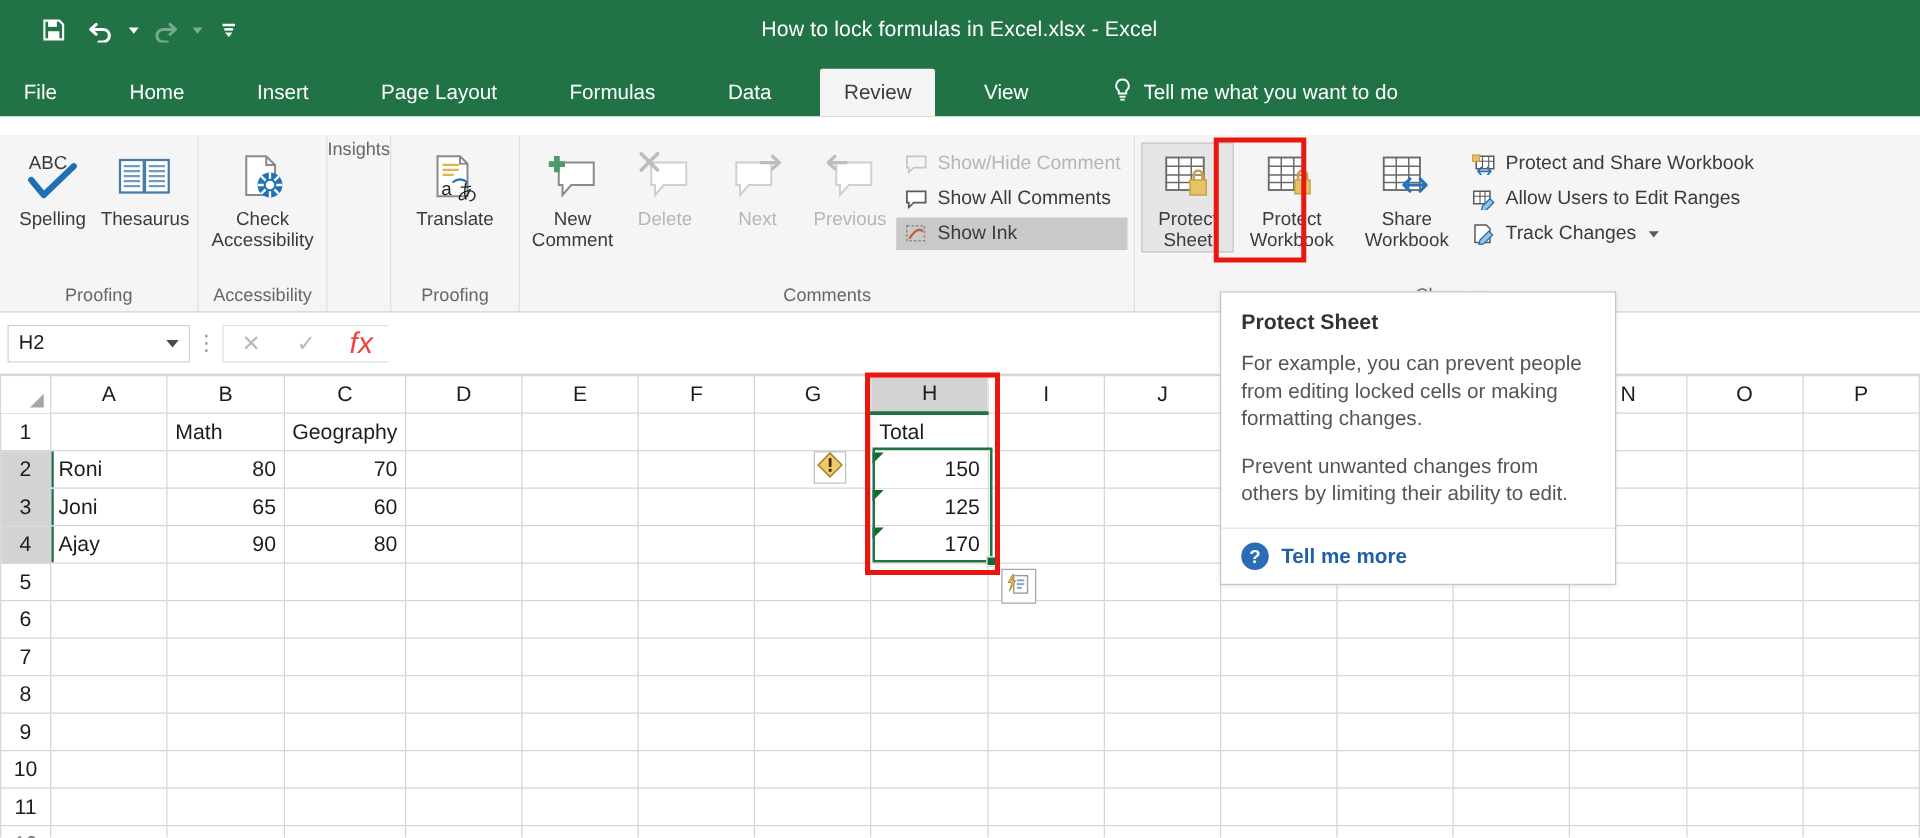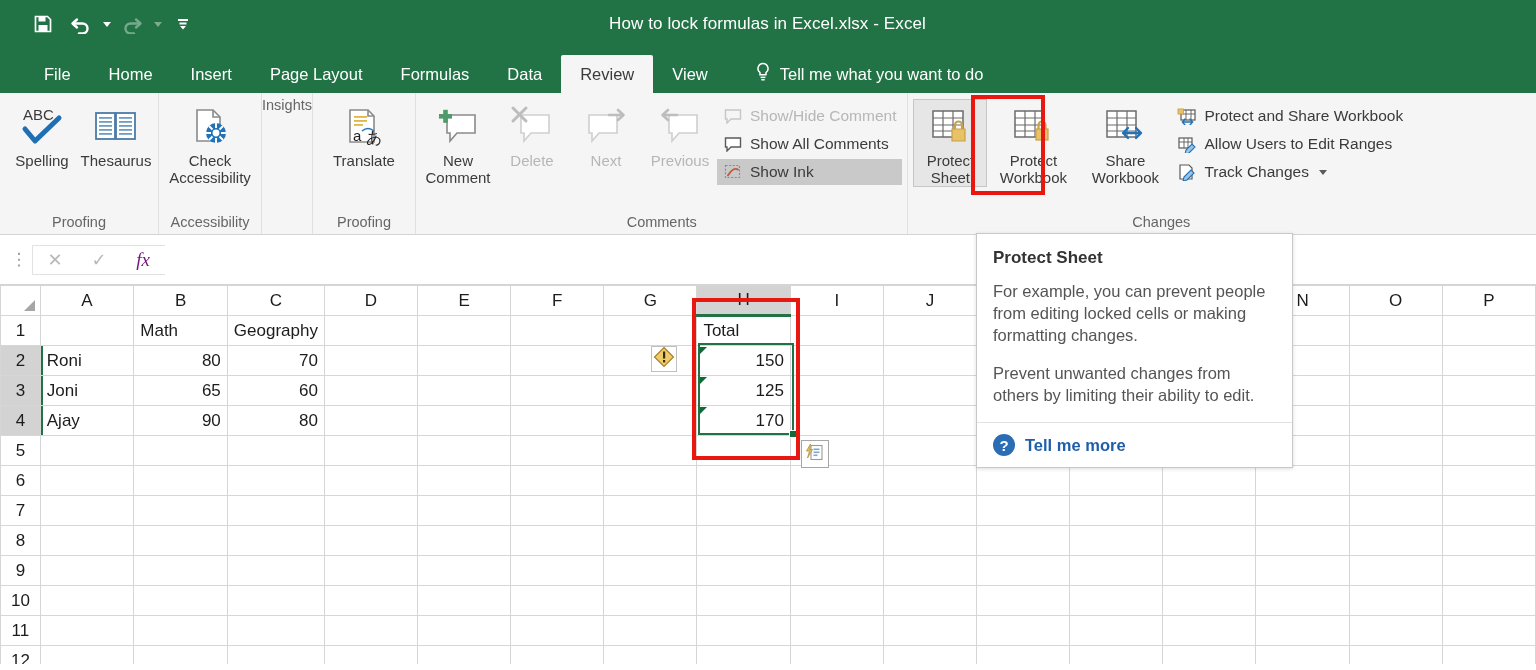--- a/index.html
+++ b/index.html
@@ -28,37 +28,37 @@
   .caret-sm.dim { border-top-color: #7dab90; }
   .title-text {
     position: absolute; left: 0; right: 1px; text-align: center;
     color: #ffffff; font-size: 17px; letter-spacing: .1px;
     pointer-events: none;
   }
 
   
   .tabstrip {
     height: 45px; background: #217346; display: flex; align-items: flex-end;
-    padding-left: 25px; position: relative;
+    padding-left: 0; position: relative; gap: 20px;
   }
   .tab {
     padding: 0 19px; height: 38px; line-height: 38px;
     color: #ffffff; font-size: 16.5px; white-space: nowrap;
   }
   .tab.active { background: #f5f5f5; color: #3b3b3b; border-radius: 2px 2px 0 0; }
   .tellme {
     display: flex; align-items: center; gap: 9px; color: #ffffff;
     font-size: 16.5px; height: 38px; margin-left: 28px; white-space: nowrap;
   }
 
   
   .ribbon {
     height: 142px; background: #f5f5f5;
     border-bottom: 1px solid #d4d4d4;
-    display: flex; position: relative;
+    display: flex; position: relative; margin-top: 15px;
   }
   .rgroup {
     position: relative; display: flex; flex-direction: column;
     padding: 4px 0 0 0; height: 100%;
   }
   .rgroup + .rgroup { border-left: 1px solid #e0e0e0; }
   .rgroup-body { flex: 1; display: flex; align-items: flex-start; padding: 2px 5px 0 5px; }
   .rgroup-label {
     height: 20px; line-height: 16px; text-align: center;
     font-size: 14.5px; color: #666; width: 100%;
@@ -100,21 +100,21 @@
   .namebox .nb-val { flex: 1; }
   .nb-caret { width: 0; height: 0; border-left: 5px solid transparent;
     border-right: 5px solid transparent; border-top: 6px solid #4a4a4a; }
   .fbar-dots { width: 26px; text-align: center; color: #9a9a9a; font-size: 17px; letter-spacing: 0; }
   .fbar-btns {
     display: flex; align-items: center; gap: 0; height: 30px;
     border: 1px solid #e2e2e2; border-right: none; background: #fff;
   }
   .fbar-btn { width: 44px; height: 28px; display: flex; align-items: center; justify-content: center;
     color: #b9b9b9; font-size: 18px; }
-  .fbar-btn.fx { color: #701a75; font-style: italic; font-family: Liberation Serif, serif; font-size: 19px; }
+  .fbar-btn.fx { color: #ef4444; font-style: italic; font-family: Liberation Sans, sans-serif; font-size: 24px; }
   .fbar-input {
     flex: 1; height: 30px; border: 1px solid #e2e2e2; background: #fff;
     display: flex; align-items: center; padding: 0 10px; font-size: 16px; color: #1c1c1c;
   }
 
   
   .gridwrap { position: relative; height: 379px; overflow: hidden; background: #fff; }
   table.grid { border-collapse: collapse; table-layout: fixed; }
   table.grid th, table.grid td {
     border: 1px solid #d6d6d6; padding: 0; font-size: 17px; color: #1c1c1c;
@@ -481,20 +481,24 @@
           </div>
         </div>
       </div>
       <div class="rgroup-label">Changes</div>
     </div>
 
     <div class="redbox" style="left:971px; top:2px; width:74px; height:100px;"></div>
   </div>
 
   <div class="fbar">
+    <div class="namebox">
+      <span class="nb-val">H2</span>
+      <span class="nb-caret"></span>
+    </div>
     <div class="fbar-dots">⋮</div>
     <div class="fbar-btns">
       <div class="fbar-btn">✕</div>
       <div class="fbar-btn">✓</div>
       <div class="fbar-btn fx">fx</div>
     </div>
   </div>
 
   <div class="gridwrap">
     <table class="grid">

